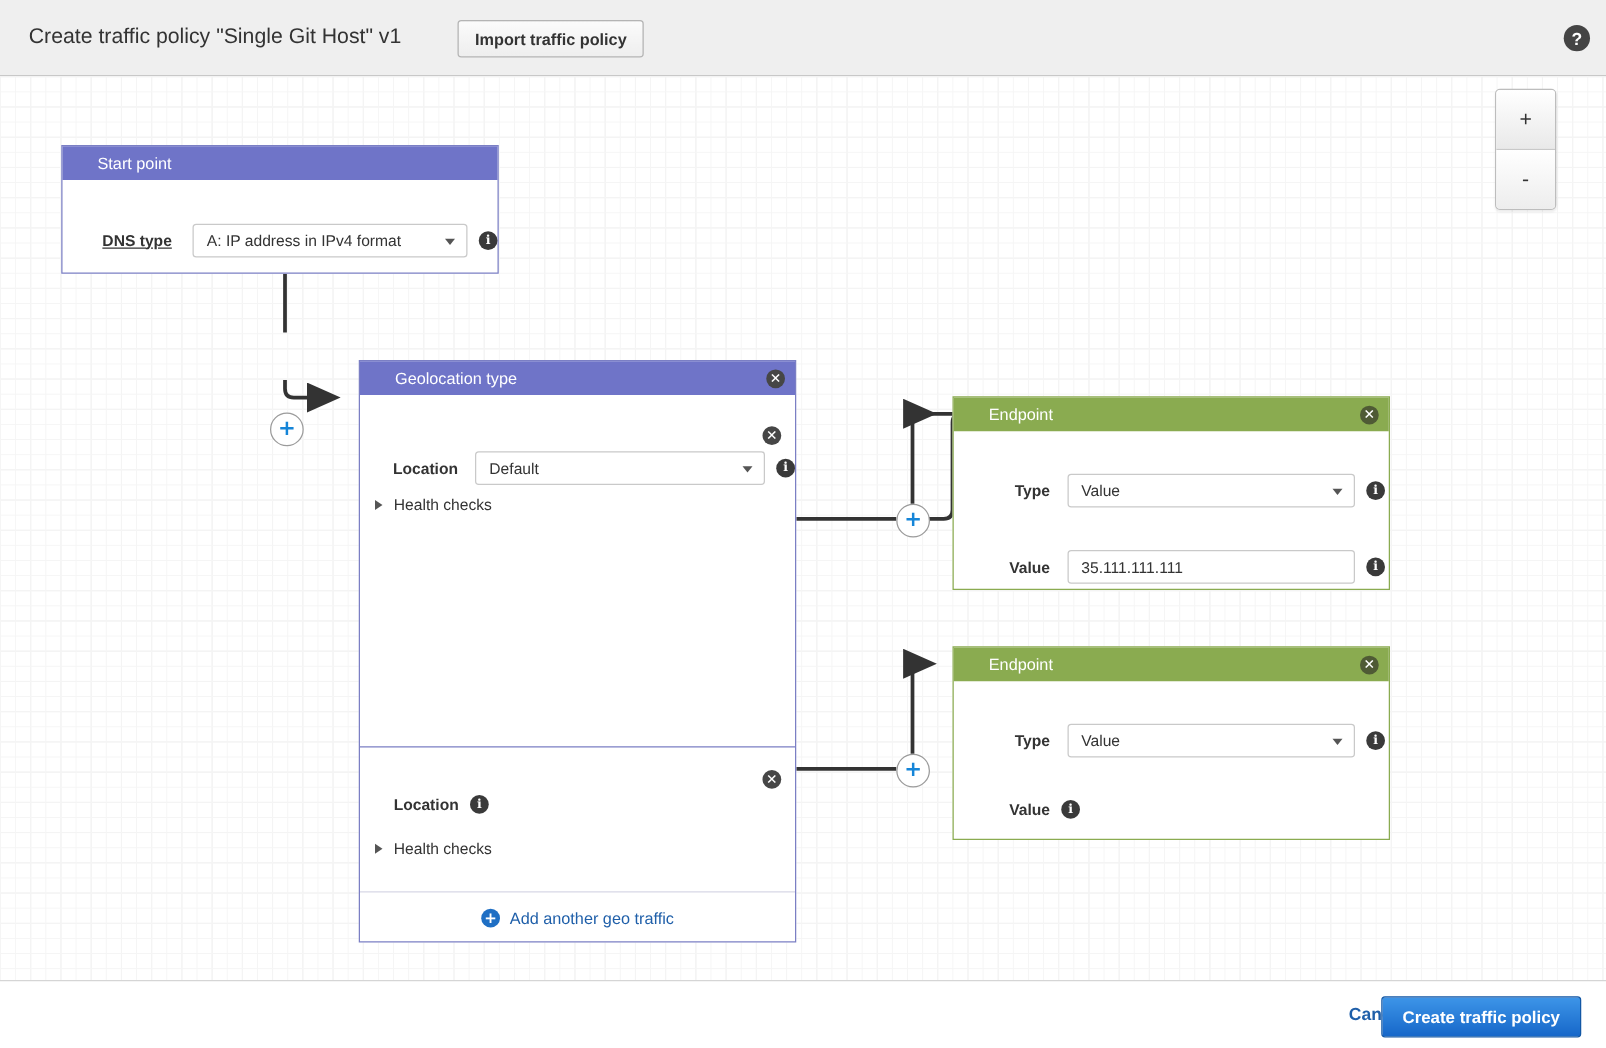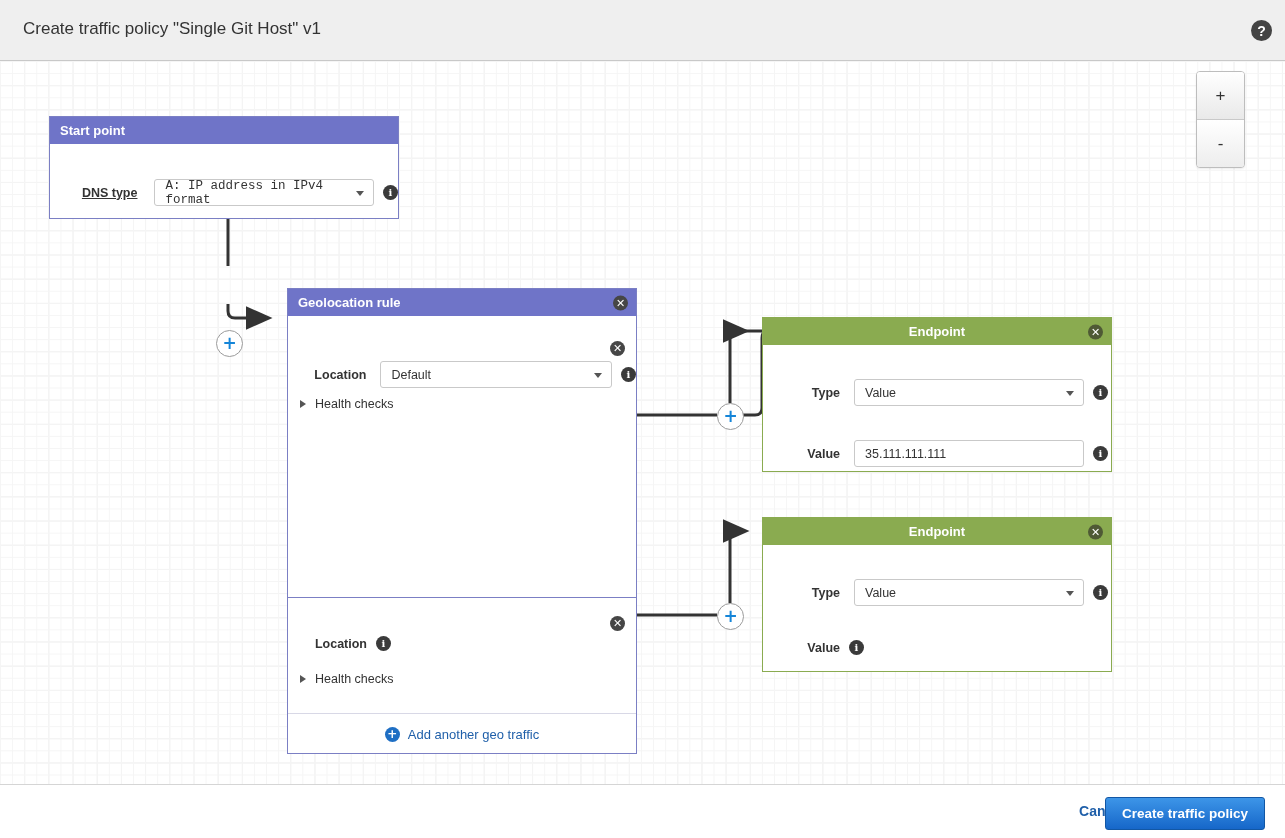--- a/index.html
+++ b/index.html
@@ -96,27 +96,26 @@
     background: #fff;
     box-sizing: border-box;
     z-index: 5;
   }
   .node-purple { border: 1px solid #7b7fc4; }
   .node-green  { border: 1px solid #8aab50; }
 
   .node-head {
     height: 27px;
     display: flex; align-items: center;
-    padding: 0 10px;
+    padding: 0 28px;
     font-size: 13px; color: #fff;
     position: relative;
-    font-weight: bold;
   }
   .head-purple { background: #6f74c8; }
-  .head-green  { background: #8aab50; justify-content: center; }
+  .head-green  { background: #8aab50; }
 
   .head-close {
     position: absolute; right: 8px; top: 50%;
     transform: translateY(-50%);
     width: 15px; height: 15px; border-radius: 50%;
     background: #464646; color: #fff;
     font-size: 11px; line-height: 1;
     display: flex; align-items: center; justify-content: center;
     cursor: pointer; font-family: "DejaVu Sans", sans-serif;
   }
@@ -246,20 +245,21 @@
     cursor: pointer;
   }
 </style>
 </head>
 <body>
 
 <div id="app">
 
   <div class="topbar">
     <div class="topbar-title">Create traffic policy "Single Git Host" v1</div>
+    <div class="import-btn">Import traffic policy</div>
     <div class="help-icon">?</div>
   </div>
 
   <div class="canvas">
 
     <svg class="wires">
       <defs>
         <marker id="arrow" markerWidth="9" markerHeight="9" refX="7.5" refY="4" orient="auto">
           <path d="M0,0 L9,4 L0,8 z" fill="#333"></path>
         </marker>
@@ -288,32 +288,32 @@
       <div class="zoom-btn">-</div>
     </div>
 
     <div class="node node-purple" style="left:49px; top:55px; width:350px; height:103px;">
       <div class="node-head head-purple">
         <span>Start point</span>
       </div>
       <div class="node-body" style="height:75px;">
         <div class="field-row" style="position:absolute; left:0; top:35px; width:100%;">
           <div class="field-label" style="width:89px;text-decoration:underline;">DNS type</div>
-          <div class="control" style="width:223px; margin-left:17px;font-family:Liberation Mono, monospace;">
+          <div class="control" style="width:223px; margin-left:17px;">
             <span>A: IP address in IPv4 format</span>
             <span class="caret"></span>
           </div>
           <div class="info-icon" style="margin-left:9px;">i</div>
         </div>
       </div>
     </div>
 
     <div class="node node-purple" style="left:287px; top:227px; width:350px; height:466px;">
       <div class="node-head head-purple">
-        <span>Geolocation rule</span>
+        <span>Geolocation type</span>
         <span class="head-close">✕</span>
       </div>
 
       <div class="node-body" style="height:438px; position:relative;">
 
         <div style="position:absolute; left:0; top:0; width:100%; height:210px;">
           <div class="row-close" style="right:11px; top:25px;">✕</div>
           <div class="field-row" style="position:absolute; left:0; top:45px; width:100%;">
             <div class="field-label" style="width:79px;">Location</div>
             <div class="control" style="width:233px; margin-left:14px;text-align:center;">

